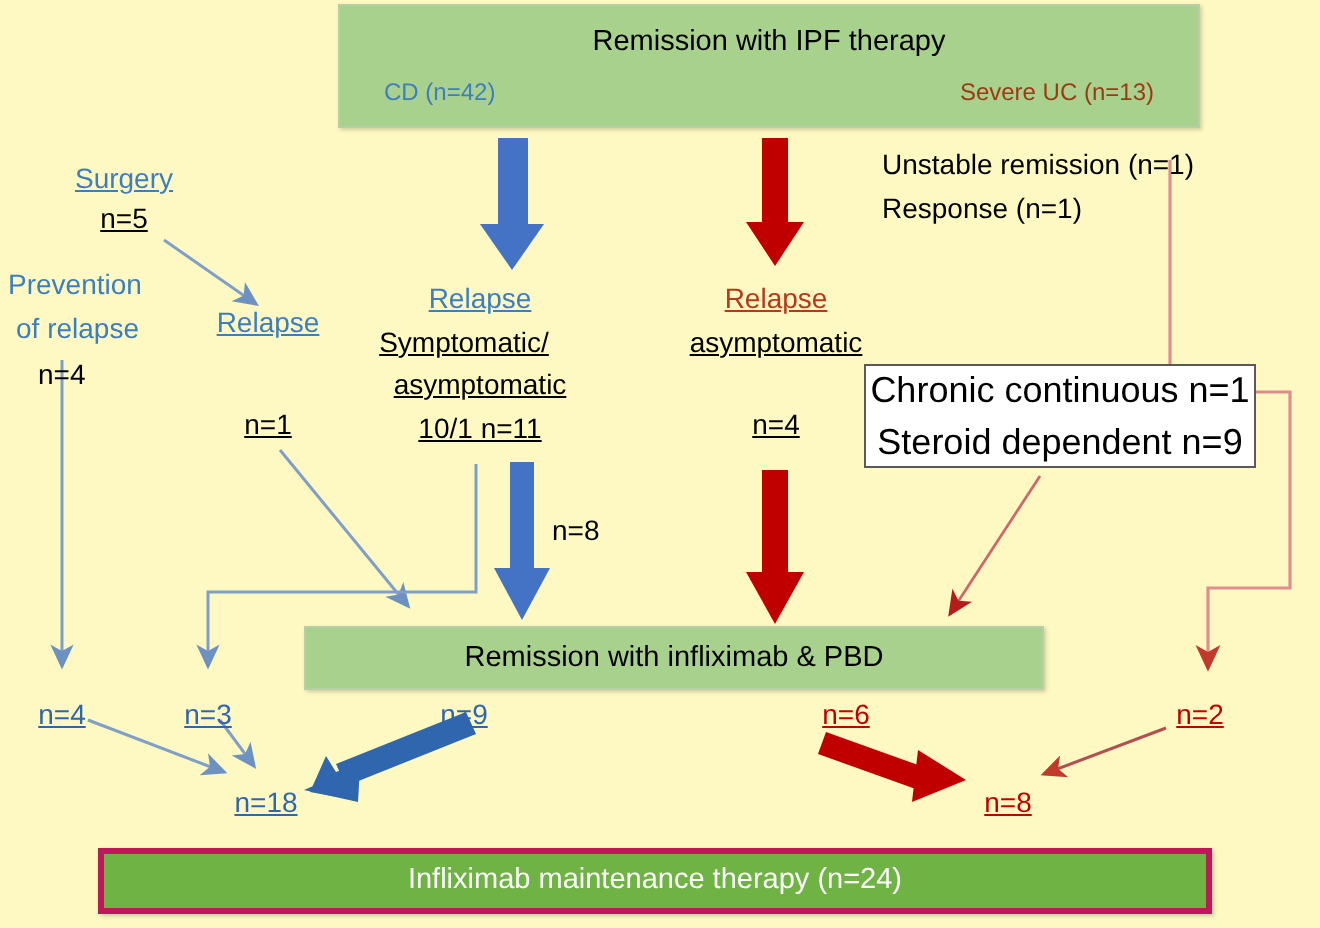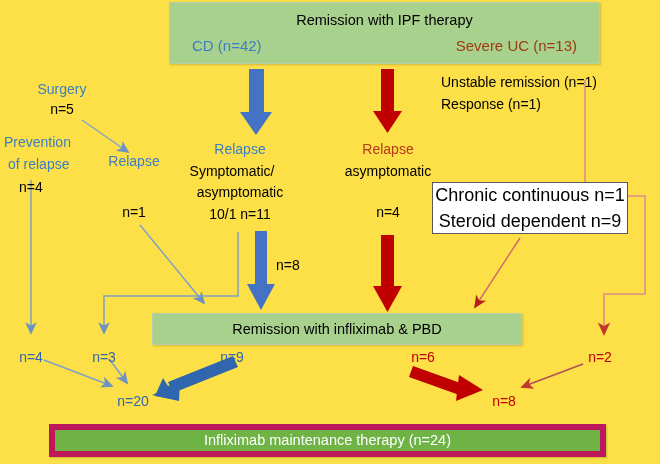--- a/index.html
+++ b/index.html
@@ -4,21 +4,21 @@
 <style>
   html, body {
     margin: 0;
     padding: 0;
     background: #ffffff;
   }
   #stage {
     position: relative;
     width: 660px;
     height: 464px;
-    background: #fde047;
+    background: #fef9c3;
     font-family: "Liberation Sans", sans-serif;
     overflow: hidden;
   }
   #vector-layer {
     position: absolute;
     left: 0;
     top: 0;
     width: 660px;
     height: 464px;
   }
@@ -38,28 +38,28 @@
     text-align: center;
     color: #000000;
     font-size: 14.5px;
     line-height: 1.15;
   }
   .box-sub-row {
     display: flex;
     justify-content: space-between;
     padding: 0 22px;
     margin-top: 9px;
-    font-size: 15px;
+    font-size: 12px;
   }
   .cd-label { color: #3d7ec0; }
   .uc-label { color: #9d3a12; }
 
   .green-bar-bottom {
     background: #6eb344;
-    border: 6px solid #be185d;
+    border: 3px solid #be185d;
     box-shadow: 1px 1px 2px rgba(0,0,0,0.2);
     display: flex;
     align-items: center;
     justify-content: center;
   }
   .green-bar-bottom .box-title { color: #ffffff; font-size: 14.5px; }
 
   
   .outline-box {
     border: 1.3px solid #595959;
@@ -76,21 +76,21 @@
   }
 
   
   .txt {
     position: absolute;
     font-size: 14px;
     line-height: 1.3;
     white-space: nowrap;
     color: #000000;
   }
-  .txt.center { text-align: center; transform: translateX(-50%); }
+  .txt.center { text-align: center; transform: translateX(-50%); text-decoration: underline; }
   .blue  { color: #3d7ec0; }
   .red   { color: #b5391a; }
   .nblue { color: #2f66ae; }
   .nred  { color: #c00000; }
   .blk   { color: #000000; }
 </style>
 </head>
 <body>
 
 <div id="stage">
@@ -194,21 +194,21 @@
     <div>Steroid dependent n=9</div>
   </div>
 
   <div class="node green-box" style="left:152px; top:313px; width:370px; height:32px; background:#a9d18e; justify-content:center;">
     <div class="box-title">Remission with infliximab &amp; PBD</div>
   </div>
 
   <div class="txt center nblue" style="left:31px; top:348px;">n=4</div>
   <div class="txt center nblue" style="left:104px; top:348px;">n=3</div>
   <div class="txt center nblue" style="left:232px; top:348px;">n=9</div>
-  <div class="txt center nblue" style="left:133px; top:392px;">n=20</div>
+  <div class="txt center nblue" style="left:133px; top:392px;">n=18</div>
 
   <div class="txt center nred" style="left:423px; top:348px;">n=6</div>
   <div class="txt center nred" style="left:600px; top:348px;">n=2</div>
   <div class="txt center nred" style="left:504px; top:392px;">n=8</div>
 
   <div class="node green-bar-bottom" style="left:49px; top:424px; width:557px; height:33px;">
     <div class="box-title">Infliximab maintenance therapy (n=24)</div>
   </div>
 
 </div>

